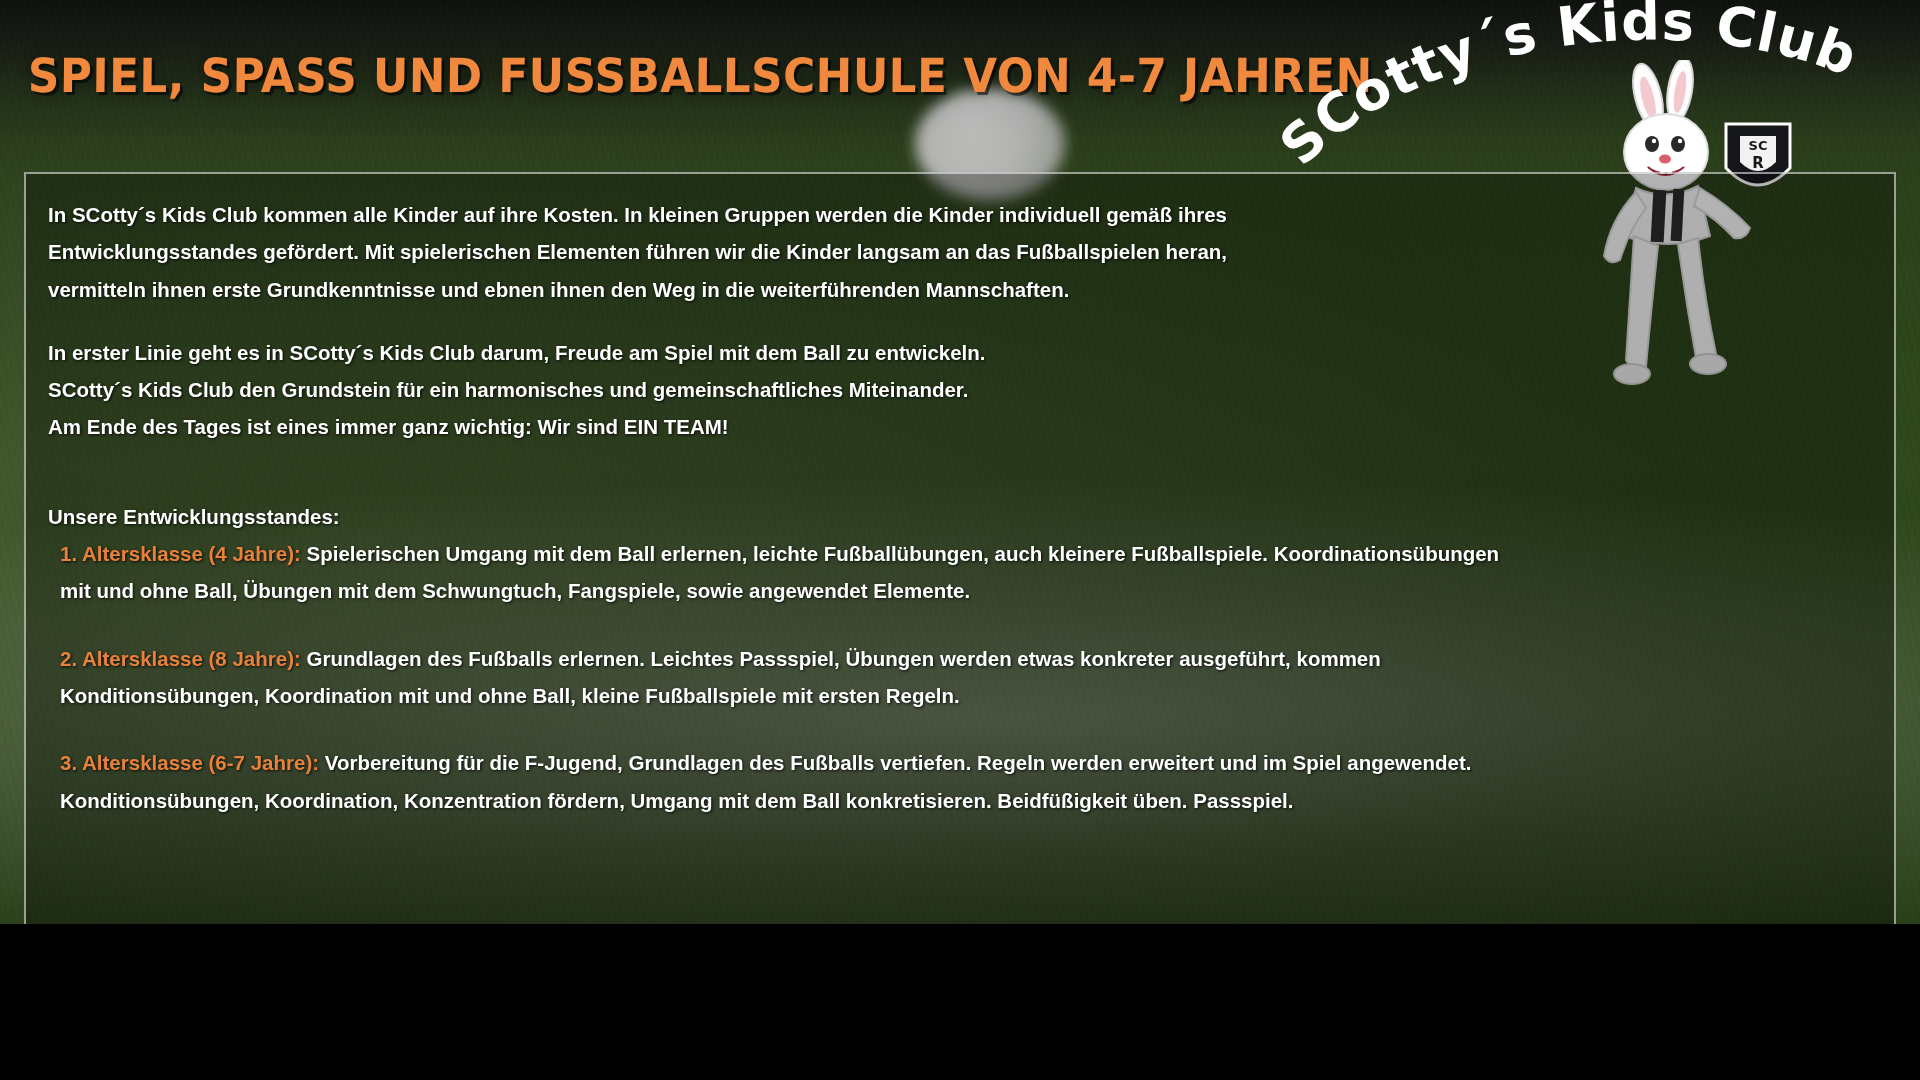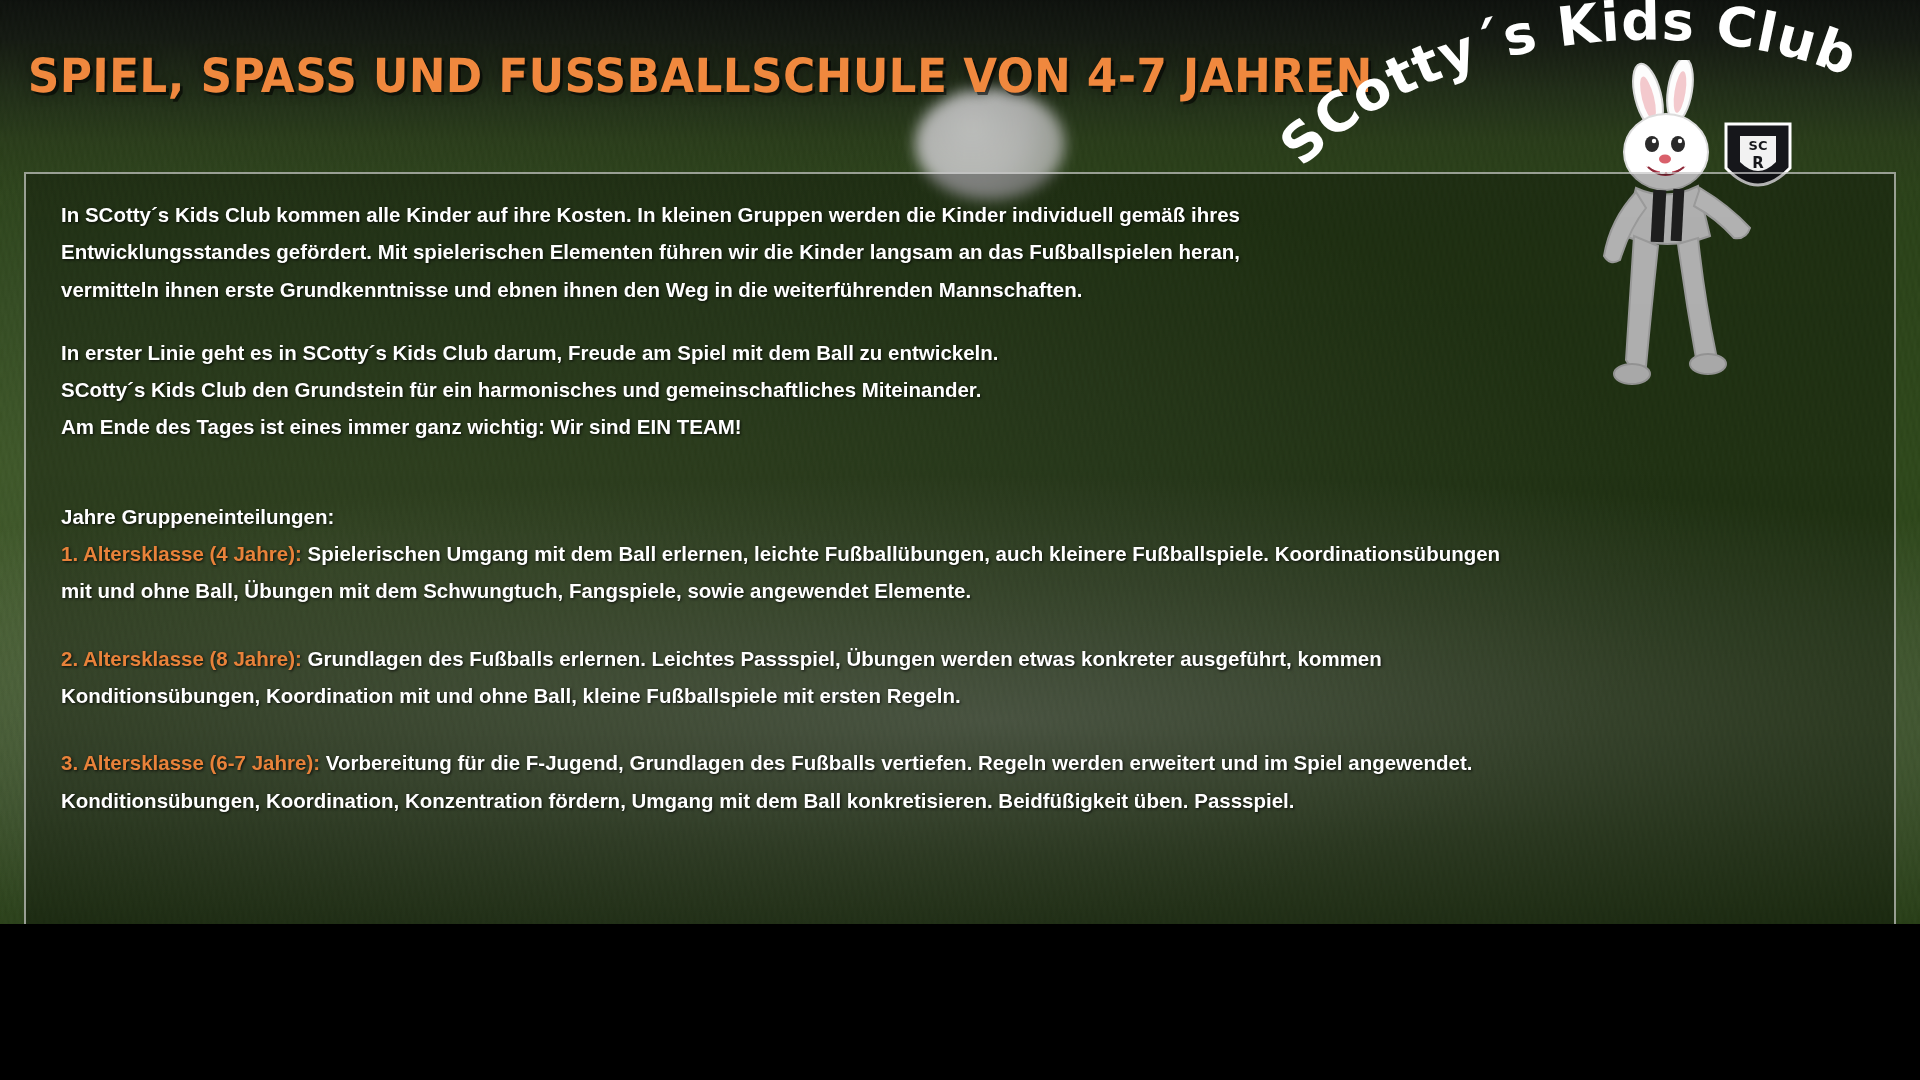--- a/index.html
+++ b/index.html
@@ -118,37 +118,37 @@
     top: 172px;
     width: 1872px;
     height: 868px;
     border: 2px solid rgba(255,255,255,0.55);
     box-sizing: border-box;
     background: linear-gradient(to bottom, rgba(0,0,0,0.30) 0%, rgba(0,0,0,0.34) 100%);
   }
 
   .content {
     position: absolute;
-    left: 61px;
+    left: 48px;
     top: 196px;
     width: 1800px;
     color: #ffffff;
     font-size: 20.5px;
     line-height: 1.82;
     font-weight: bold;
     text-shadow: 1px 1px 3px rgba(0,0,0,0.85);
   }
   .para { margin: 0 0 26px 0; }
   .para.tight { margin-bottom: 0; }
   .line { display: block; }
   .gap-sm { height: 26px; }
   .lead {
     color: #e8823a;
   }
-  .group-block { margin: 0 0 30px 0; }
+  .group-block { margin: 0 0 30px 12px; }
   .group-block:last-child { margin-bottom: 0; }
 </style>
 </head>
 <body>
 
 <div id="page">
 
   <div class="bg"></div>
   <div class="bg-grain"></div>
   <div class="bg-ball"></div>
@@ -224,21 +224,21 @@
     </p>
 
     <p class="para">
       <span class="line">In erster Linie geht es in SCotty´s Kids Club darum, Freude am Spiel mit dem Ball zu entwickeln.</span>
       <span class="line">SCotty´s Kids Club den Grundstein für ein harmonisches und gemeinschaftliches Miteinander.</span>
       <span class="line">Am Ende des Tages ist eines immer ganz wichtig: Wir sind EIN TEAM!</span>
     </p>
 
     <div class="gap-sm"></div>
 
-    <p class="para tight">Jahre Gruppeneinteilungen:</p>
+    <p class="para tight">Unsere Entwicklungsstandes:</p>
 
     <p class="group-block" style="margin-top:0;">
       <span class="line"><span class="lead">1. Altersklasse (4 Jahre):</span><span> Spielerischen Umgang mit dem Ball erlernen, leichte Fußballübungen, auch kleinere Fußballspiele. Koordinationsübungen</span></span>
       <span class="line">mit und ohne Ball, Übungen mit dem Schwungtuch, Fangspiele, sowie angewendet Elemente.</span>
     </p>
 
     <p class="group-block">
       <span class="line"><span class="lead">2. Altersklasse (8 Jahre):</span><span> Grundlagen des Fußballs erlernen. Leichtes Passspiel, Übungen werden etwas konkreter ausgeführt, kommen</span></span>
       <span class="line">Konditionsübungen, Koordination mit und ohne Ball, kleine Fußballspiele mit ersten Regeln.</span>
     </p>

